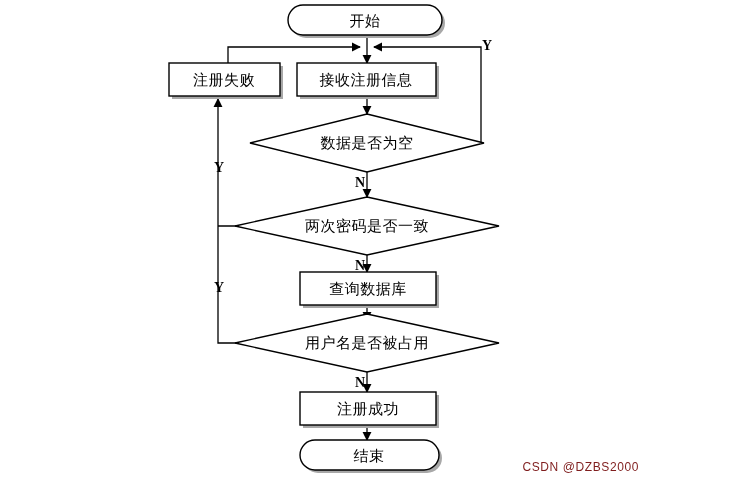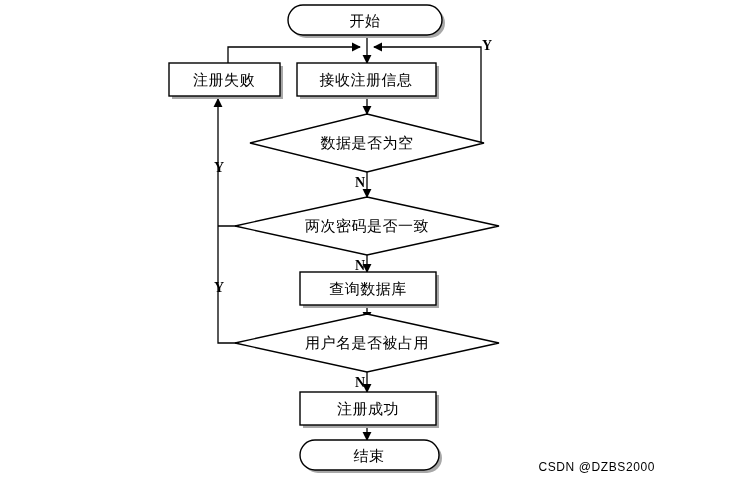--- a/index.html
+++ b/index.html
@@ -49,25 +49,25 @@
     fill: #a8a8a8;
     stroke: none;
   }
   .conn {
     stroke: #000000;
     stroke-width: 1.3;
     fill: none;
   }
   .watermark {
     position: absolute;
-    right: 14px;
+    right: 30px;
     bottom: 8px;
     font-family: "Liberation Sans", "DejaVu Sans", sans-serif;
     font-size: 12px;
-    color: #000000;
+    color: #7f1d1d;
     letter-spacing: 0.6px;
     user-select: none;
   }
 </style>
 </head>
 <body>
 
 <div id="canvas">
 
   <svg id="flow-svg" viewBox="0 0 730 482">

